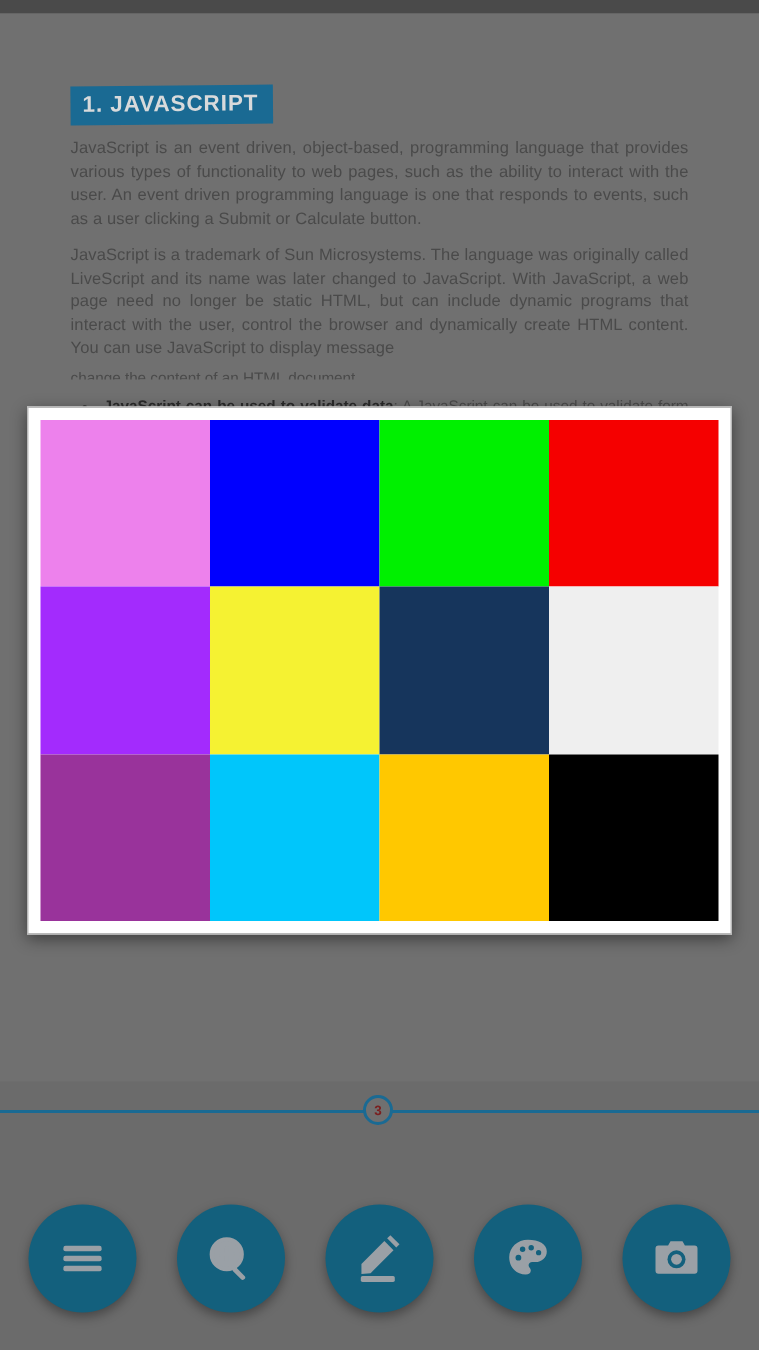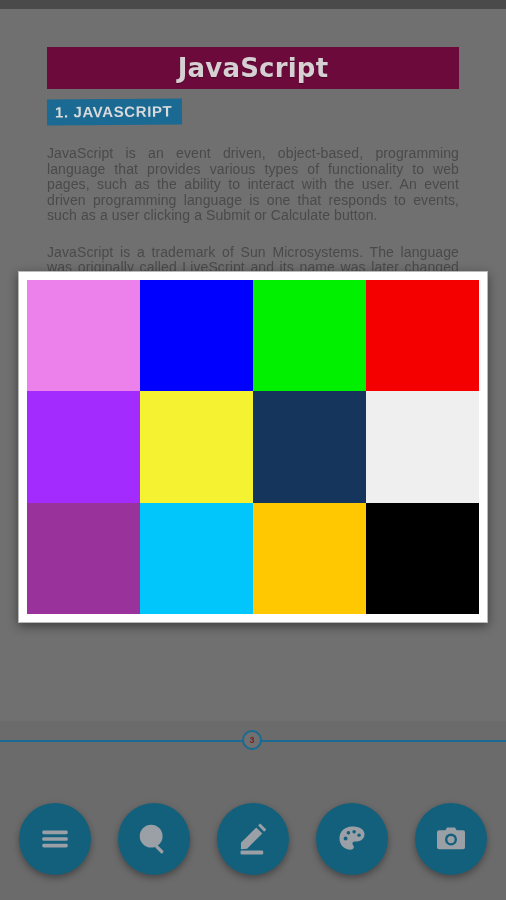--- a/index.html
+++ b/index.html
@@ -66,24 +66,24 @@
     color: #d8dadb;
     font-family: "Liberation Sans", sans-serif;
     font-weight: bold;
     font-size: 15px;
     letter-spacing: 0.6px;
     padding: 4px 10px 5px 8px;
     transform: rotate(-0.5deg);
   }
 
   .doc-para {
-    margin-top: 21px;
+    margin-top: 9px;
     color: #4a4a4a;
     font-family: "Liberation Sans", sans-serif;
-    font-size: 14px;
+    font-size: 11px;
     line-height: 15.5px;
     text-align: justify;
     letter-spacing: .1px;
   }
 
   .doc-bullets {
     margin: 6px 0 0 0;
     padding: 0;
     list-style: none;
   }
@@ -208,23 +208,20 @@
 </head>
 <body>
 
 <div class="screen">
 
   <div class="top-strip"></div>
 
   <div class="doc-page">
     <div class="doc-inner">
 
-      <div class="doc-title-banner" style="background: rgb(109, 10, 60);">
-        <span class="t">JavaScript</span>
-      </div>
 
       <div class="doc-section-tag" style="background: rgb(26, 106, 147);">1. JAVASCRIPT</div>
 
       <div class="doc-para">JavaScript is an event driven, object-based, programming language that provides various types of functionality to web pages, such as the ability to interact with the user. An event driven programming language is one that responds to events, such as a user clicking a Submit or Calculate button.</div>
       <div class="doc-para">JavaScript is a trademark of Sun Microsystems. The language was originally called LiveScript and its name was later changed to JavaScript. With JavaScript, a web page need no longer be static HTML, but can include dynamic programs that interact with the user, control the browser and dynamically create HTML content. You can use JavaScript to display message</div>
 
       <div class="clipped-line">change the content of an HTML document.</div>
 
       <ul class="doc-bullets">
         <li>

